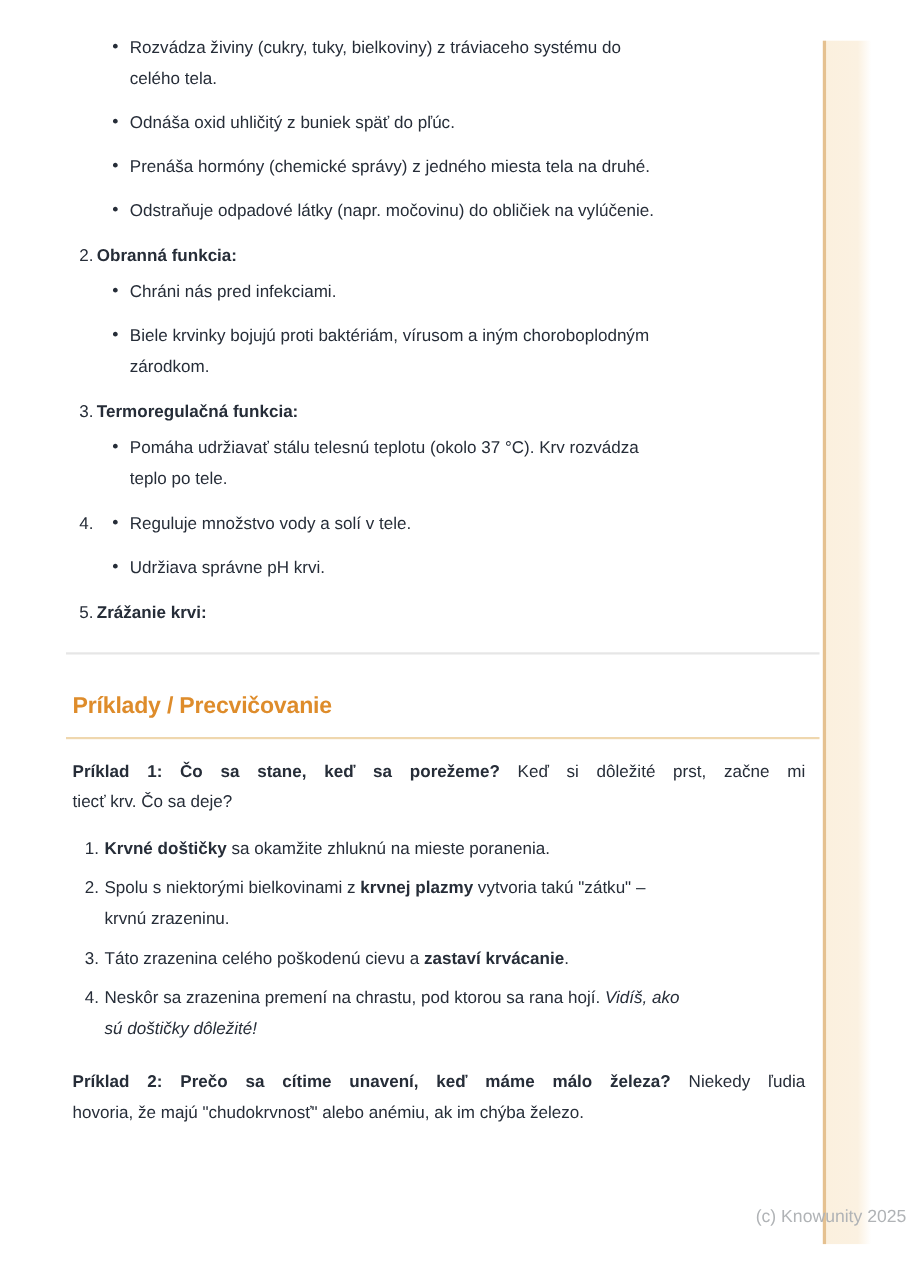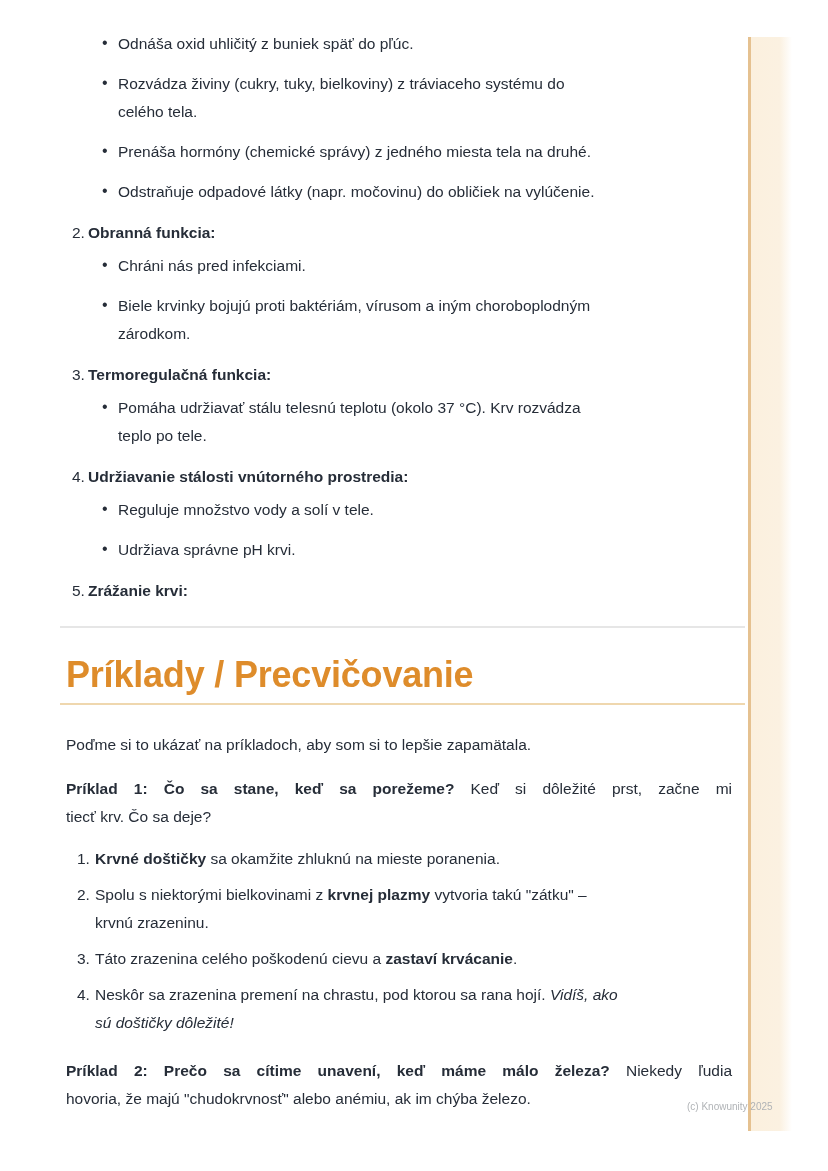--- a/index.html
+++ b/index.html
@@ -15,21 +15,21 @@
     position:absolute;
     left:748px;top:37px;
     width:44px;height:1094px;
     border-left:3px solid #e5c190;
     background:linear-gradient(90deg,#fbf0de 0%,#fbf1e1 70%,#ffffff 100%);
     box-sizing:border-box;
   }
   .watermark{
     position:absolute;
     left:687px;top:1100px;
-    font-size:10px;line-height:13px;
+    font-size:16px;line-height:13px;
     color:#b0b3b6;
     z-index:2;
     white-space:nowrap;
   }
   .content{
     position:absolute;
     left:66px;top:30px;
     width:666px;
     font-size:15.5px;
     line-height:28px;
@@ -41,21 +41,21 @@
   .btxt{white-space:pre-line;}
   .fn-section{margin-top:13px;}
   .sec-title{position:relative;padding-left:22px;font-weight:bold;}
   .sec-num{position:absolute;left:6px;font-weight:normal;}
   .fn-section ul.bullets{margin-top:5px;}
   hr.gray{border:none;border-top:2px solid #e6e6e6;margin:21px 0 0 -6px;width:685px;}
   h1.examples-heading{
     margin:30px 0 0 -6px;
     padding:0 0 11px 6px;
     width:679px;
-    font-size:36px;line-height:34px;
+    font-size:21px;line-height:34px;
     font-weight:bold;
     color:#de8c2b;
     border-bottom:2px solid #efd7ae;
     letter-spacing:-0.2px;
   }
   p.para{margin:26px 0 0 0;}
   p.lead{margin:16px 0 0 0;}
   p.lead2{margin:20px 0 0 0;}
   .l1{display:block;text-align:justify;text-align-last:justify;}
   .l2{display:block;}
@@ -69,23 +69,23 @@
 </style>
 </head>
 <body>
 
 <div class="side-band"></div>
 <div class="watermark">(c) Knowunity 2025</div>
 
 <main class="content">
 
   <ul class="bullets">
-    <li><span class="btxt">Odnáša oxid uhličitý z buniek späť do pľúc.</span></li>
     <li><span class="btxt">Rozvádza živiny (cukry, tuky, bielkoviny) z tráviaceho systému do
 celého tela.</span></li>
+    <li><span class="btxt">Odnáša oxid uhličitý z buniek späť do pľúc.</span></li>
     <li><span class="btxt">Prenáša hormóny (chemické správy) z jedného miesta tela na druhé.</span></li>
     <li><span class="btxt">Odstraňuje odpadové látky (napr. močovinu) do obličiek na vylúčenie.</span></li>
   </ul>
 
   <section class="fn-section">
     <div class="sec-title"><span class="sec-num">2.</span><span>Obranná funkcia:</span></div>
     <ul class="bullets">
       <li><span class="btxt">Chráni nás pred infekciami.</span></li>
       <li><span class="btxt">Biele krvinky bojujú proti baktériám, vírusom a iným choroboplodným
 zárodkom.</span></li>
@@ -94,36 +94,35 @@
 
   <section class="fn-section">
     <div class="sec-title"><span class="sec-num">3.</span><span>Termoregulačná funkcia:</span></div>
     <ul class="bullets">
       <li><span class="btxt">Pomáha udržiavať stálu telesnú teplotu (okolo 37 °C). Krv rozvádza
 teplo po tele.</span></li>
     </ul>
   </section>
 
   <section class="fn-section">
-    <div class="sec-title"><span class="sec-num">4.</span><span>Udržiavanie stálosti vnútorného prostredia:</span></div>
+    <div class="sec-title"><span class="sec-num">4.</span></div>
     <ul class="bullets">
       <li><span class="btxt">Reguluje množstvo vody a solí v tele.</span></li>
       <li><span class="btxt">Udržiava správne pH krvi.</span></li>
     </ul>
   </section>
 
   <section class="fn-section">
     <div class="sec-title"><span class="sec-num">5.</span><span>Zrážanie krvi:</span></div>
   </section>
 
   <hr class="gray">
 
   <h1 class="examples-heading">Príklady / Precvičovanie</h1>
 
-  <p class="para">Poďme si to ukázať na príkladoch, aby som si to lepšie zapamätala.</p>
 
   <p class="lead">
       <span class="l1"><b>Príklad 1: Čo sa stane, keď sa porežeme?</b><span> Keď si dôležité prst, začne mi</span></span>
       <span class="l2">tiecť krv. Čo sa deje?</span>
     </p>
 
   <ol class="steps">
     <li><span class="step-num">1.</span><span class="step-txt"><span></span><b>Krvné doštičky</b><span> sa okamžite zhluknú na mieste poranenia.</span><i class="em"></i></span></li>
     <li><span class="step-num">2.</span><span class="step-txt"><span>Spolu s niektorými bielkovinami z </span><b>krvnej plazmy</b><span> vytvoria takú "zátku" –
 krvnú zrazeninu.</span><i class="em"></i></span></li>

